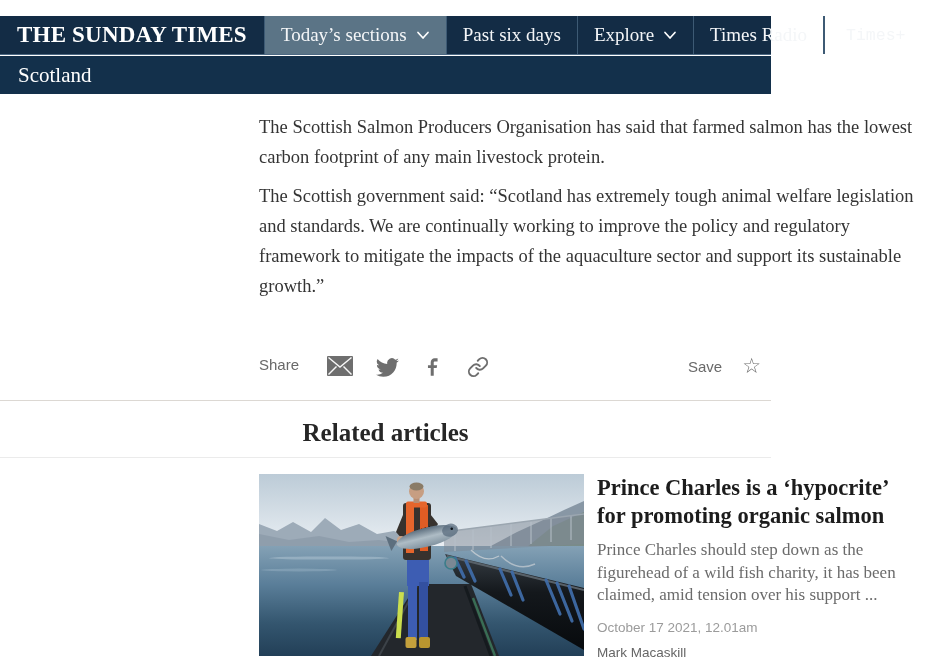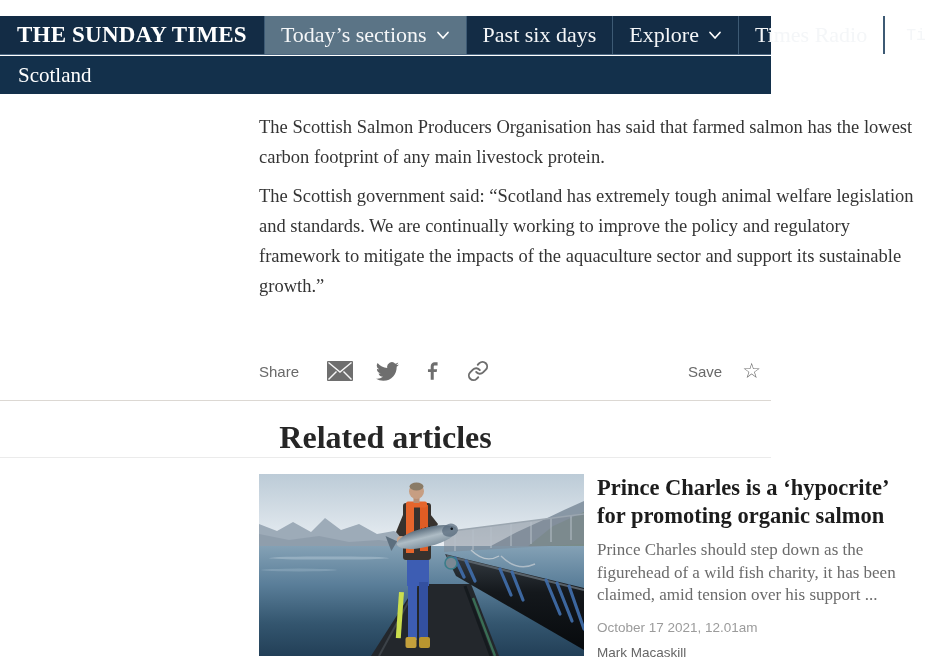--- a/index.html
+++ b/index.html
@@ -27,21 +27,21 @@
     font-weight: 700;
     font-size: 23px;
     letter-spacing: 0.2px;
     white-space: nowrap;
     cursor: pointer;
   }
   .navitem {
     display: flex; align-items: center; gap: 9px;
     padding: 0 16px;
     color: #f4f6f8;
-    font-size: 22px;
+    font-size: 19px;
     border-left: 1px solid #3d5a74;
     cursor: pointer;
     white-space: nowrap;
   }
   .navitem.last { border-right: 1px solid #3d5a74; }
   .navitem.active { background: #5b7486; }
   .nav-spacer { flex: 1; }
   .timesplus {
     display: flex; align-items: center;
     padding: 0 21px;
@@ -69,42 +69,42 @@
   .content { position: absolute; left: 259px; top: 78px; width: 658px; }
   .content p {
     font-size: 18.5px; line-height: 30px; color: #343434;
   }
   .content p.p1 { margin-top: 18px; }
   .content p.p2 { margin-top: 9px; }
 
   
   .share-row {
     position: absolute; left: 259px; right: 10px; top: 340px; height: 30px;
-    display: flex; align-items: center;
+    display: flex; align-items: flex-start;
   }
   .share-label, .save-label {
     font-family: "Liberation Sans", sans-serif;
     font-size: 15px; color: #696969;
   }
   .share-label { margin-right: 28px; }
   .share-icon { display: flex; align-items: center; margin-right: 23px; cursor: pointer; }
   .save-wrap { margin-left: auto; display: flex; align-items: center; gap: 20px; }
   .star-icon { font-size: 21px; color: #6e6e6e; line-height: 1; cursor: pointer; font-family: "DejaVu Sans", sans-serif; }
 
   
   .hr { position: absolute; left: 0; right: 0; height: 1px; }
   .hr1 { top: 384px; background: #dcd8d3; }
   .hr2 { top: 441px; background: #ebebeb; }
   .hr3 { top: 653px; background: #e0e0e0; }
 
   
   .related-heading {
     position: absolute; top: 403px; left: 0; right: 0;
     text-align: center;
-    font-size: 32px; font-weight: 700; color: #262626;
+    font-size: 25px; font-weight: 700; color: #262626;
   }
   .card-image {
     position: absolute; left: 259px; top: 458px; width: 325px; height: 182px;
     overflow: hidden; cursor: pointer; background: #9fb2c1;
   }
   .card-image svg { display: block; width: 100%; height: 100%; }
   .card-text { position: absolute; left: 597px; top: 458px; width: 324px; }
   .card-title {
     font-size: 22.5px; line-height: 28px; font-weight: 700; color: #1c1c1c;
     cursor: pointer;

